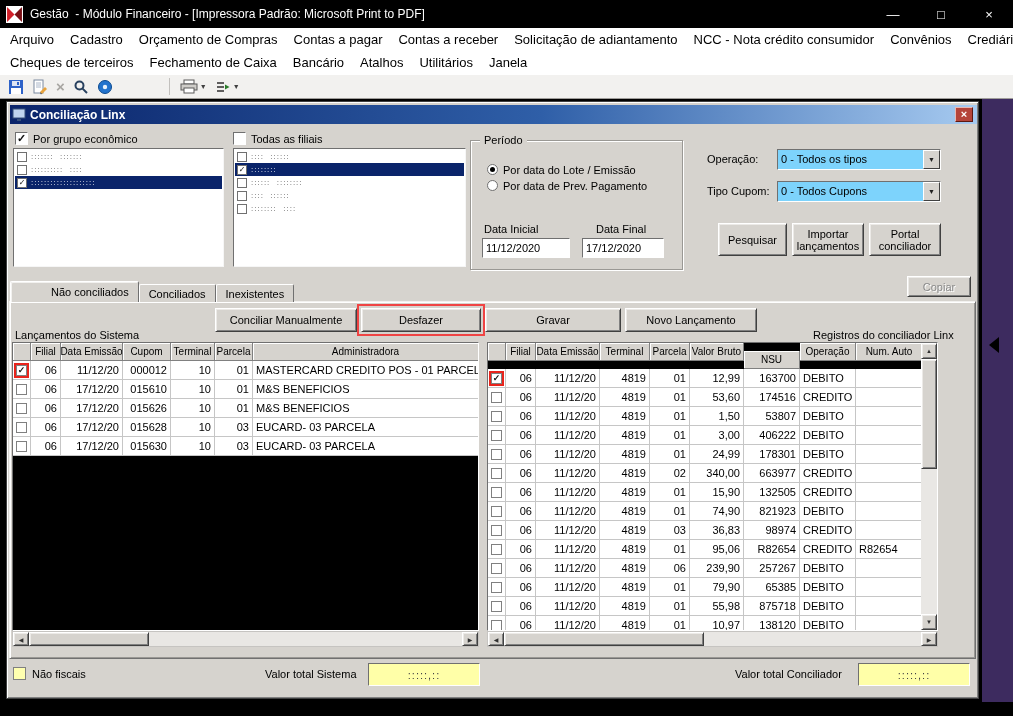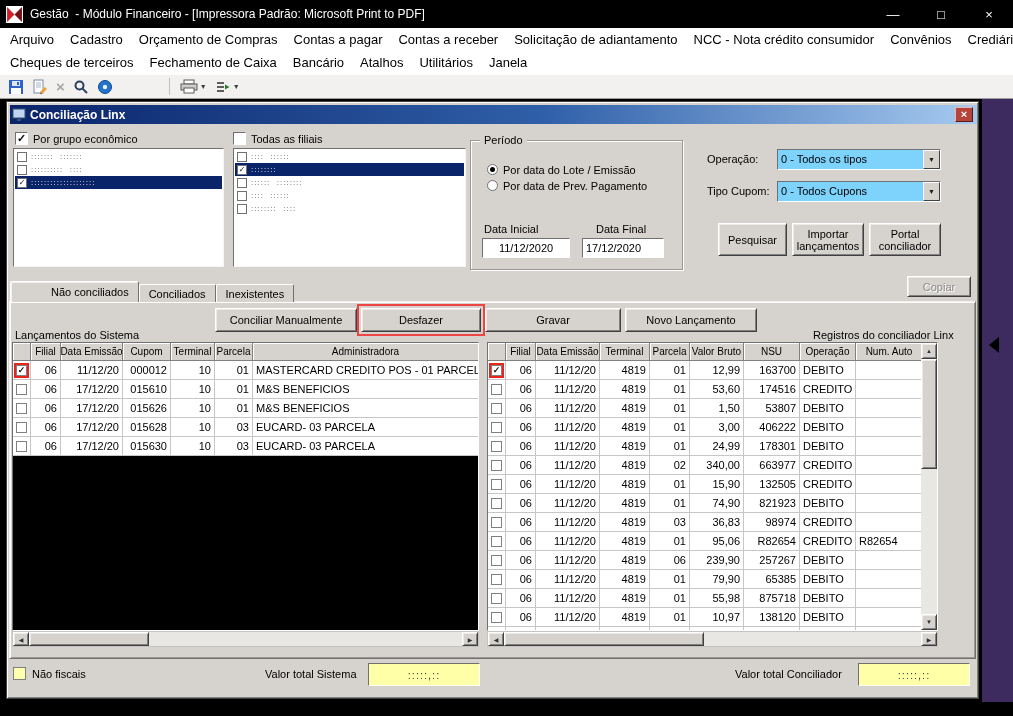--- a/index.html
+++ b/index.html
@@ -229,21 +229,21 @@
       </div>
 
     <div class="groupbox" style="left:463px;top:38px;width:213px;height:130px;">
       <span class="gb-title">Período</span>
       <span class="radio sel" style="left:16px;top:23px;"></span>
       <span class="lbl" style="left:32px;top:23px;">Por data do Lote / Emissão</span>
       <span class="radio" style="left:16px;top:39px;"></span>
       <span class="lbl" style="left:32px;top:39px;">Por data de Prev. Pagamento</span>
       <span class="lbl" style="left:13px;top:82px;">Data Inicial</span>
       <span class="lbl" style="left:125px;top:82px;">Data Final</span>
-      <input class="input" style="left: 11px; top: 97px; width: 88px; height: 20px; text-align: center;" value="11/12/2020">
+      <input class="input" style="left: 11px; top: 97px; width: 88px; height: 20px;" value="11/12/2020">
       <input class="input" style="left: 111px; top: 97px; width: 82px; height: 20px;" value="17/12/2020">
     </div>
 
     <span class="lbl" style="left:700px;top:51px;">Operação:</span>
     <div class="combo" style="left:770px;top:47px;width:164px;">
       <span class="combo-text">0 - Todos os tipos</span>
       <span class="combo-btn">▼</span>
     </div>
     <span class="lbl" style="left:700px;top:83px;">Tipo Cupom:</span>
     <div class="combo" style="left:770px;top:79px;width:164px;">
@@ -349,21 +349,21 @@
         <div class="sc-track"></div>
         <div class="sc-btn">▼</div>
       </div>
     <div class="thead">
           <div class="th" style="width: 18px;"></div>
           <div class="th" style="width: 30px;">Filial</div>
           <div class="th" style="width: 64px;">Data Emissão</div>
           <div class="th" style="width: 50px;">Terminal</div>
           <div class="th" style="width: 40px;">Parcela</div>
           <div class="th" style="width: 54px;">Valor Bruto</div>
-          <div class="th" style="width: 56px;">NSU</div>
+          <div class="th" style="width: 56px; margin-top: 8px;">NSU</div>
           <div class="th" style="width: 56px;">Operação</div>
           <div class="th" style="width: 67px;">Num. Auto</div>
         </div>
         <div class="tr">
           <div class="td a-c" style="width: 18px;">
             <span class="red-box">
               <span class="row-cb">✓</span>
             </span>
           </div>
           <div class="td a-r" style="width: 30px;">06</div>

